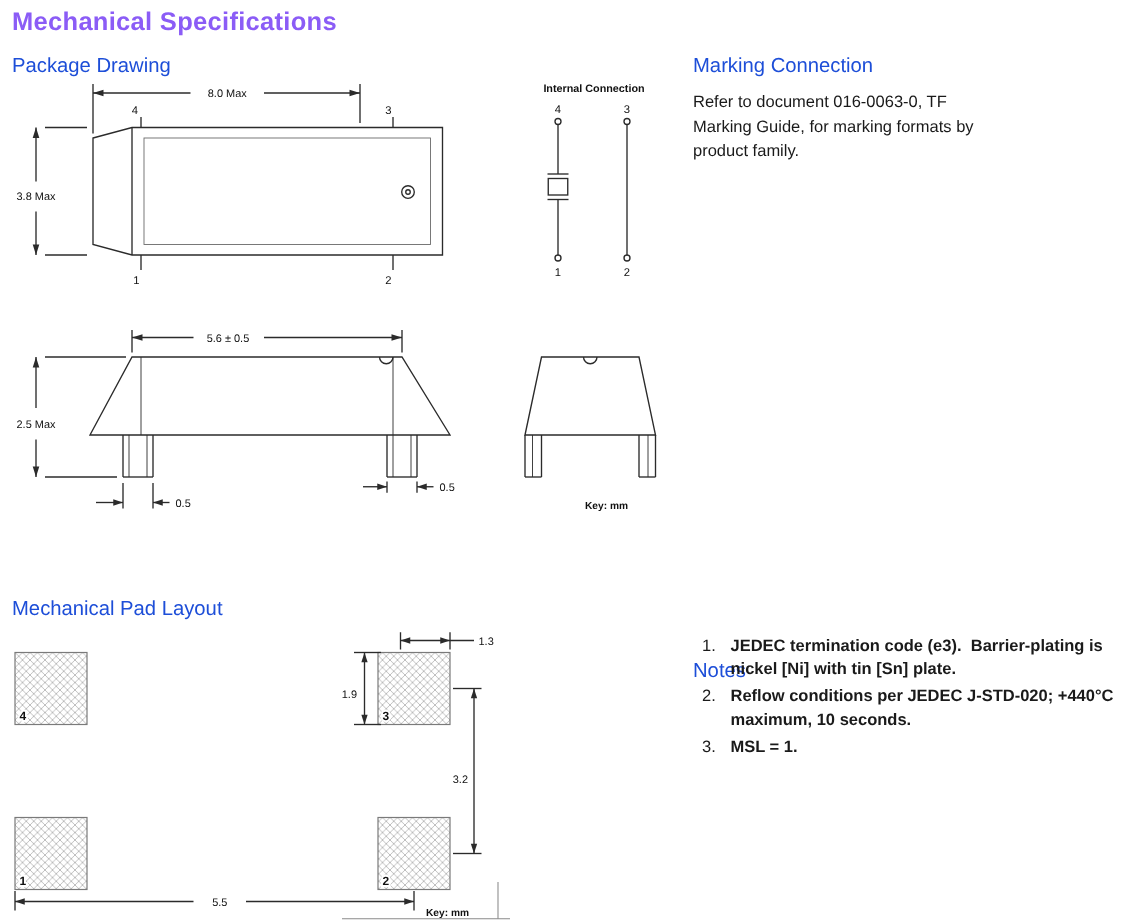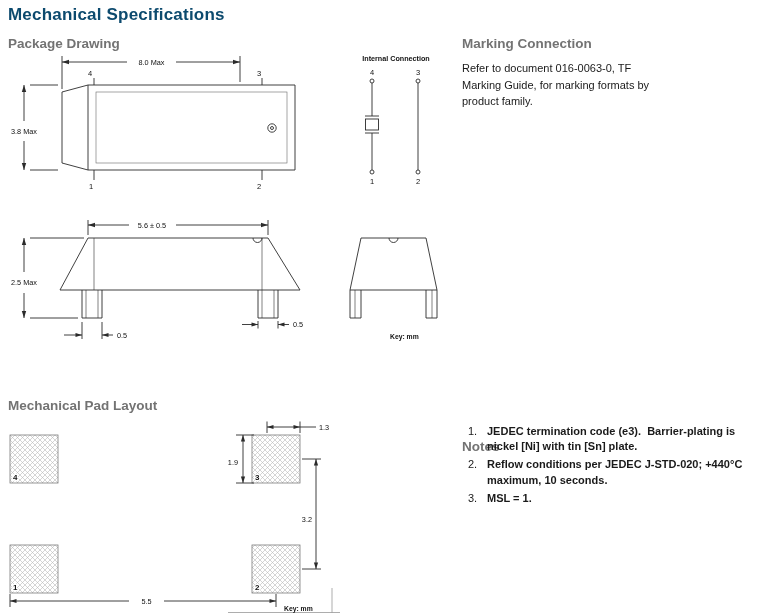--- a/index.html
+++ b/index.html
@@ -3,22 +3,22 @@
 <meta charset="utf-8">
 <style>
   * { margin:0; padding:0; box-sizing:border-box; }
   html,body { width:760px; height:616px; }
   body {
     font-family:"Liberation Sans", sans-serif;
     background:#ffffff; color:#1a1a1a;
     position:relative; overflow:hidden;
   }
   .abs { position:absolute; }
-  .page-title { left:8px; top:5px; font-size:17px; font-weight:600; color:#0c4a6e; letter-spacing:.2px; }
-  .sec-head { font-size:13.5px; font-weight:700; color:#737373; }
+  .page-title { left:8px; top:5px; font-size:17px; font-weight:600; color:#8b5cf6; letter-spacing:.2px; }
+  .sec-head { font-size:13.5px; font-weight:400; color:#1d4ed8; }
   .head-pkg { left:8px; top:36px; }
   .head-marking { left:462px; top:36px; }
   .head-pads { left:8px; top:398px; }
   .head-notes { left:462px; top:398px;margin-top:41px; }
   .marking-body { left:462px; top:60px; width:205px; font-size:11px; line-height:1.5; white-space:pre-wrap; }
   .svg-pkg { left:0; top:52px; }
   .svg-pads { left:0; top:420px; }
   .notes-list { left:468px; top:424px; width:284px; font-size:11px; }
   .note-row { display:flex; gap:6px; margin-bottom:3px; line-height:1.38; }
   .note-num { flex:none; width:13px; }

